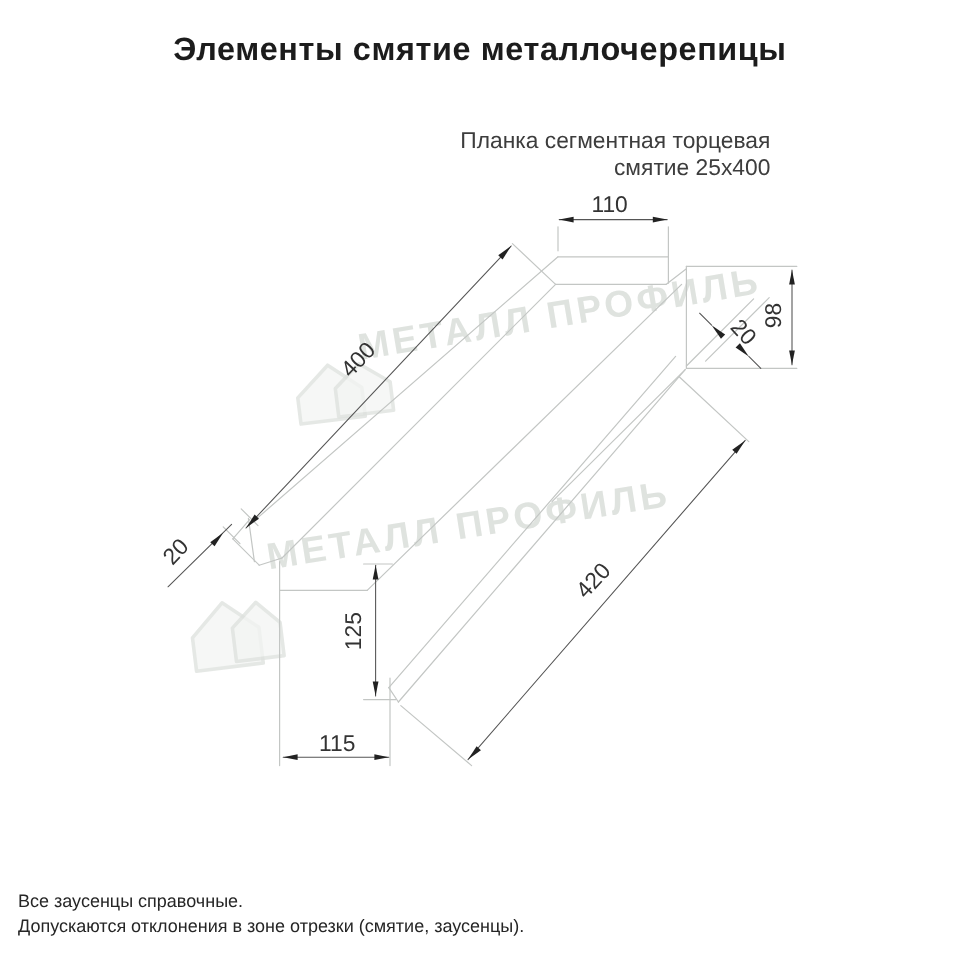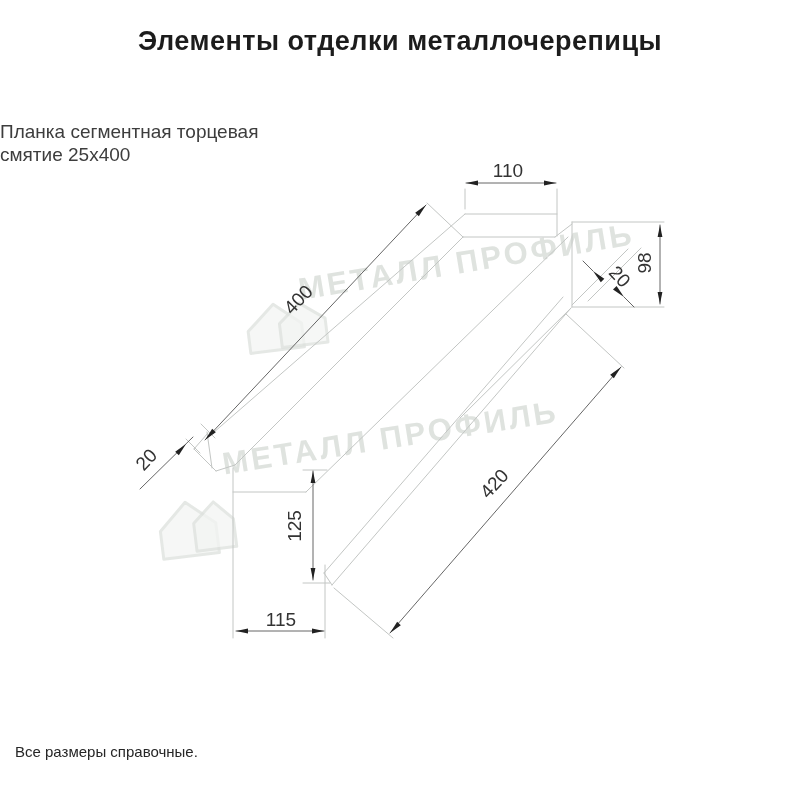--- a/index.html
+++ b/index.html
@@ -5,38 +5,38 @@
   :root{
     --c-title:#1c1c1c; --c-subtitle:#3d3d3d; --c-dim_text:#333333;
     --c-dim_line:#555555; --c-part_line:#c3c6c4; --c-arrow:#222222;
     --c-watermark:#ccd2cc; --c-background:#ffffff;
   }
   html,body{margin:0;padding:0;background:#e9e9e9;}
   #page{position:relative;width:800px;height:800px;background:var(--c-background);
         font-family:"Liberation Sans", sans-serif;overflow:hidden;margin:0 auto;}
   .title{position:absolute;top:26px;left:0;width:800px;text-align:center;
          font-size:27px;font-weight:bold;color:var(--c-title);letter-spacing:.5px;}
-  .subtitle{position:absolute;top:106px;left:0;width:642px;text-align:left;
-            font-size:19px;font-weight:400;color:var(--c-subtitle);line-height:23px;margin-top:14px;}
+  .subtitle{position:absolute;top:106px;left:0;width:642px;text-align:right;
+            font-size:19px;font-weight:400;color:var(--c-subtitle);line-height:23px;}
   .footer{position:absolute;left:15px;top:741px;font-size:15px;color:#262626;line-height:21px;}
   svg{position:absolute;left:0;top:0;}
   .pline{stroke:var(--c-part_line);stroke-width:1;fill:none;stroke-linecap:round;}
   .dline{stroke:var(--c-dim_line);stroke-width:0.9;fill:none;stroke-linecap:round;}
   .arrow{fill:var(--c-arrow);stroke:none;}
   .dimtxt{font-family:"Liberation Sans",sans-serif;font-size:19px;fill:var(--c-dim_text);}
   .wmtxt{font-family:"Liberation Sans",sans-serif;font-size:31px;font-weight:bold;
          letter-spacing:3px;fill:var(--c-watermark);opacity:.62;}
   .wmhouse{stroke:#dde1dd;stroke-width:3;fill:#f3f5f3;opacity:.75;stroke-linejoin:round;}
 </style>
 </head>
 <body>
 
 <div id="page">
 
-  <div class="title">Элементы отделки металлочерепицы</div>
+  <div class="title">Элементы смятие металлочерепицы</div>
 
   <div class="subtitle">
     <div>Планка сегментная торцевая</div>
     <div>смятие 25x400</div>
   </div>
 
   <svg width="800" height="800" viewBox="0 0 800 800">
 
     <g>
       <g transform="translate(243,306) rotate(-7)">
@@ -123,16 +123,17 @@
       <text class="dimtxt" transform="translate(615,281) rotate(47)" text-anchor="middle">20</text>
       <text class="dimtxt" transform="translate(303,304) rotate(-46.5)" text-anchor="middle">400</text>
       <text class="dimtxt" transform="translate(151,464) rotate(-46.5)" text-anchor="middle">20</text>
       <text class="dimtxt" transform="translate(301,526) rotate(-90)" text-anchor="middle">125</text>
       <text class="dimtxt" x="281" y="626" text-anchor="middle">115</text>
       <text class="dimtxt" transform="translate(499,488) rotate(-47)" text-anchor="middle">420</text>
     </g>
   </svg>
 
   <div class="footer">
-    <div>Все размеры справочные.</div>
+    <div>Все заусенцы справочные.</div>
+    <div>Допускаются отклонения в зоне отрезки (смятие, заусенцы).</div>
   </div>
 
 </div>
 
 </body></html>

